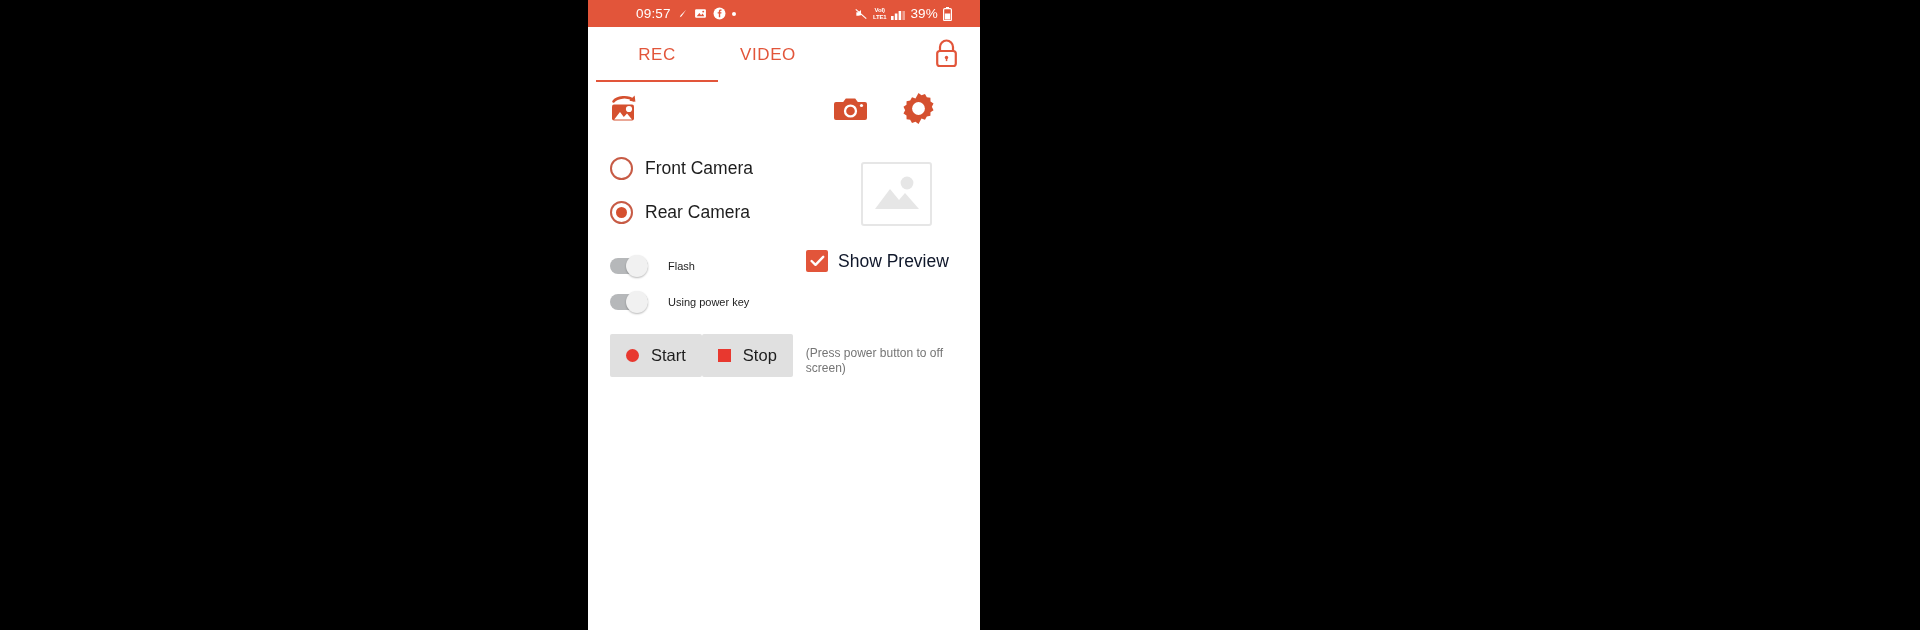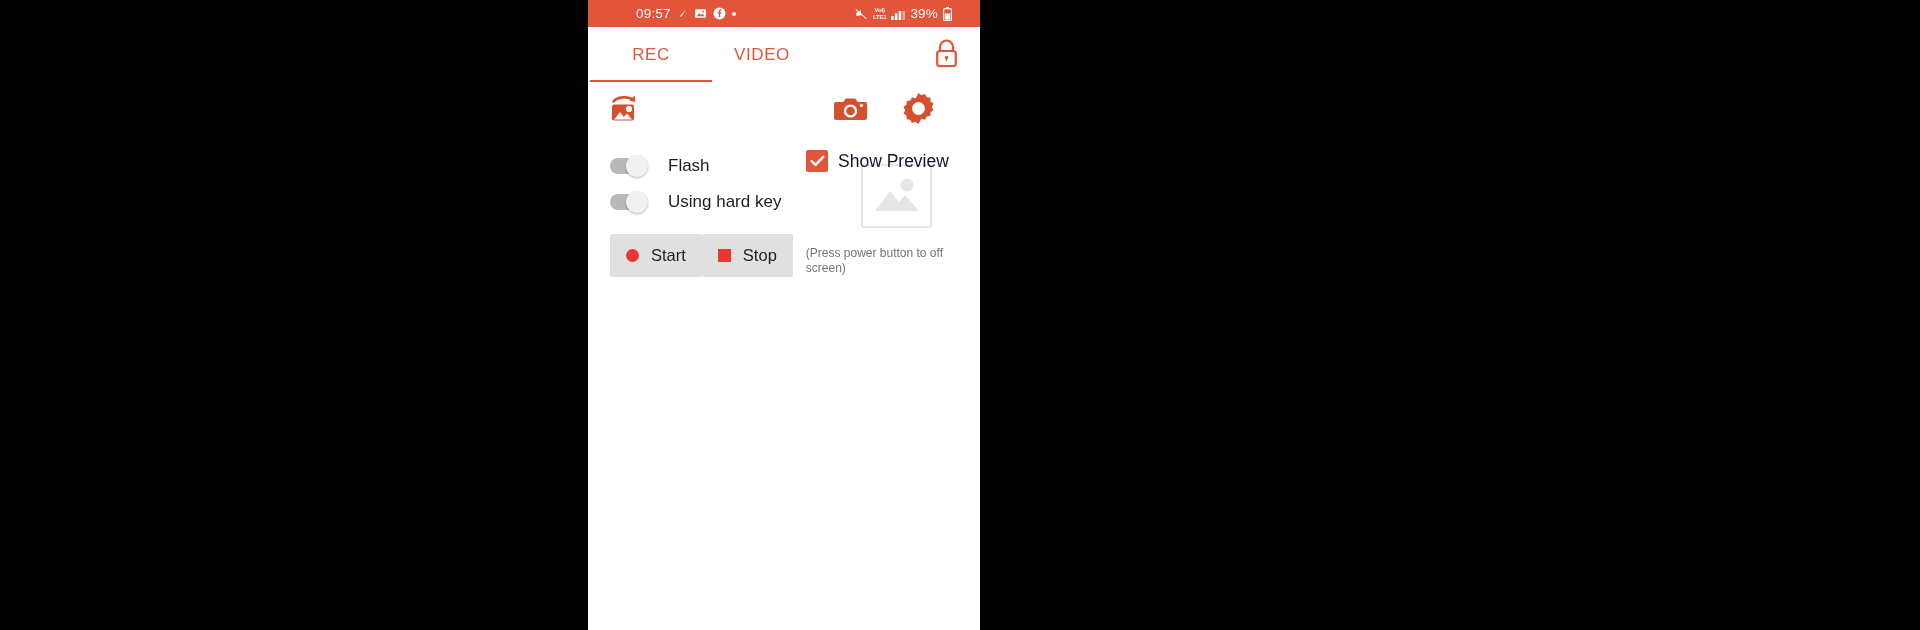--- a/index.html
+++ b/index.html
@@ -74,21 +74,21 @@
     letter-spacing: -0.2px;
   }
 
   
   .tabbar {
     position: relative;
     height: 55px;
     background: #ffffff;
     display: flex;
     align-items: center;
-    padding-left: 2px;
+    padding-left: 8px;
     box-sizing: border-box;
   }
   .tab {
     font-size: 17px;
     color: #E2553A;
     letter-spacing: 0.6px;
     padding: 0 22px;
     height: 55px;
     line-height: 55px;
     position: relative;
@@ -178,21 +178,21 @@
   .switch .knob {
     position: absolute;
     left: 16px; top: 0;
     width: 22px; height: 22px;
     border-radius: 50%;
     background: #F1F1F1;
     box-shadow: 0 1px 2px rgba(0,0,0,0.28);
   }
   .toggle-label {
     margin-left: 14px;
-    font-size: 17px;
+    font-size: 11px;
     color: #1d1d1d;
   }
 
   .checkrow {
     position: absolute;
     left: 196px;
     top: 2px;
     display: flex;
     align-items: center;
     cursor: pointer;
@@ -347,20 +347,32 @@
       <span class="ic ic-gear">
         <svg width="31" height="31" viewBox="0 0 32 32">
           <path d="M16 0 l3.1 2.2 3.6 -1.1 1.9 3.3 3.7 .6 .1 3.8 3.1 2.1 -1.7 3.4 1.7 3.4 -3.1 2.1 -.1 3.8 -3.7 .6 -1.9 3.3 -3.6 -1.1 L16 32 l-3.1 -2.2 -3.6 1.1 -1.9 -3.3 -3.7 -.6 -.1 -3.8 -3.1 -2.1 1.7 -3.4 -1.7 -3.4 3.1 -2.1 .1 -3.8 3.7 -.6 1.9 -3.3 3.6 1.1 z" fill="#D5502F"></path>
           <circle cx="16" cy="16" r="6.6" fill="#ffffff"></circle>
         </svg>
       </span>
     </div>
 
     <div class="body">
 
+      <div class="radio-group">
+        <div class="radio-row">
+          <span class="radio"></span>
+          <span class="radio-label">Front Camera</span>
+        </div>
+        <div class="radio-row">
+          <span class="radio checked">
+              <span class="inner"></span>
+            </span>
+          <span class="radio-label">Rear Camera</span>
+        </div>
+      </div>
 
       <div class="thumb">
         <span>
           <svg width="52" height="46" viewBox="0 0 52 46">
             <path d="M4 40 L19 20 L28 31 L34 24 L48 40 Z" fill="#E6E6E6"></path>
             <circle cx="36" cy="14" r="6.4" fill="#E6E6E6"></circle>
           </svg>
         </span>
       </div>
 
@@ -380,21 +392,21 @@
             </svg>
           </span>
           <span class="check-label">Show Preview</span>
         </div>
 
         <div class="toggle-row">
           <span class="switch">
             <span class="track"></span>
               <span class="knob"></span>
           </span>
-          <span class="toggle-label">Using hard key</span>
+          <span class="toggle-label">Using power key</span>
         </div>
       </div>
 
       <div class="btnrow">
         <button class="btn btn-start">
           <span class="glyph-circle"></span>
           <span class="btn-label">Start</span>
         </button>
         <button class="btn btn-stop">
           <span class="glyph-square"></span>

